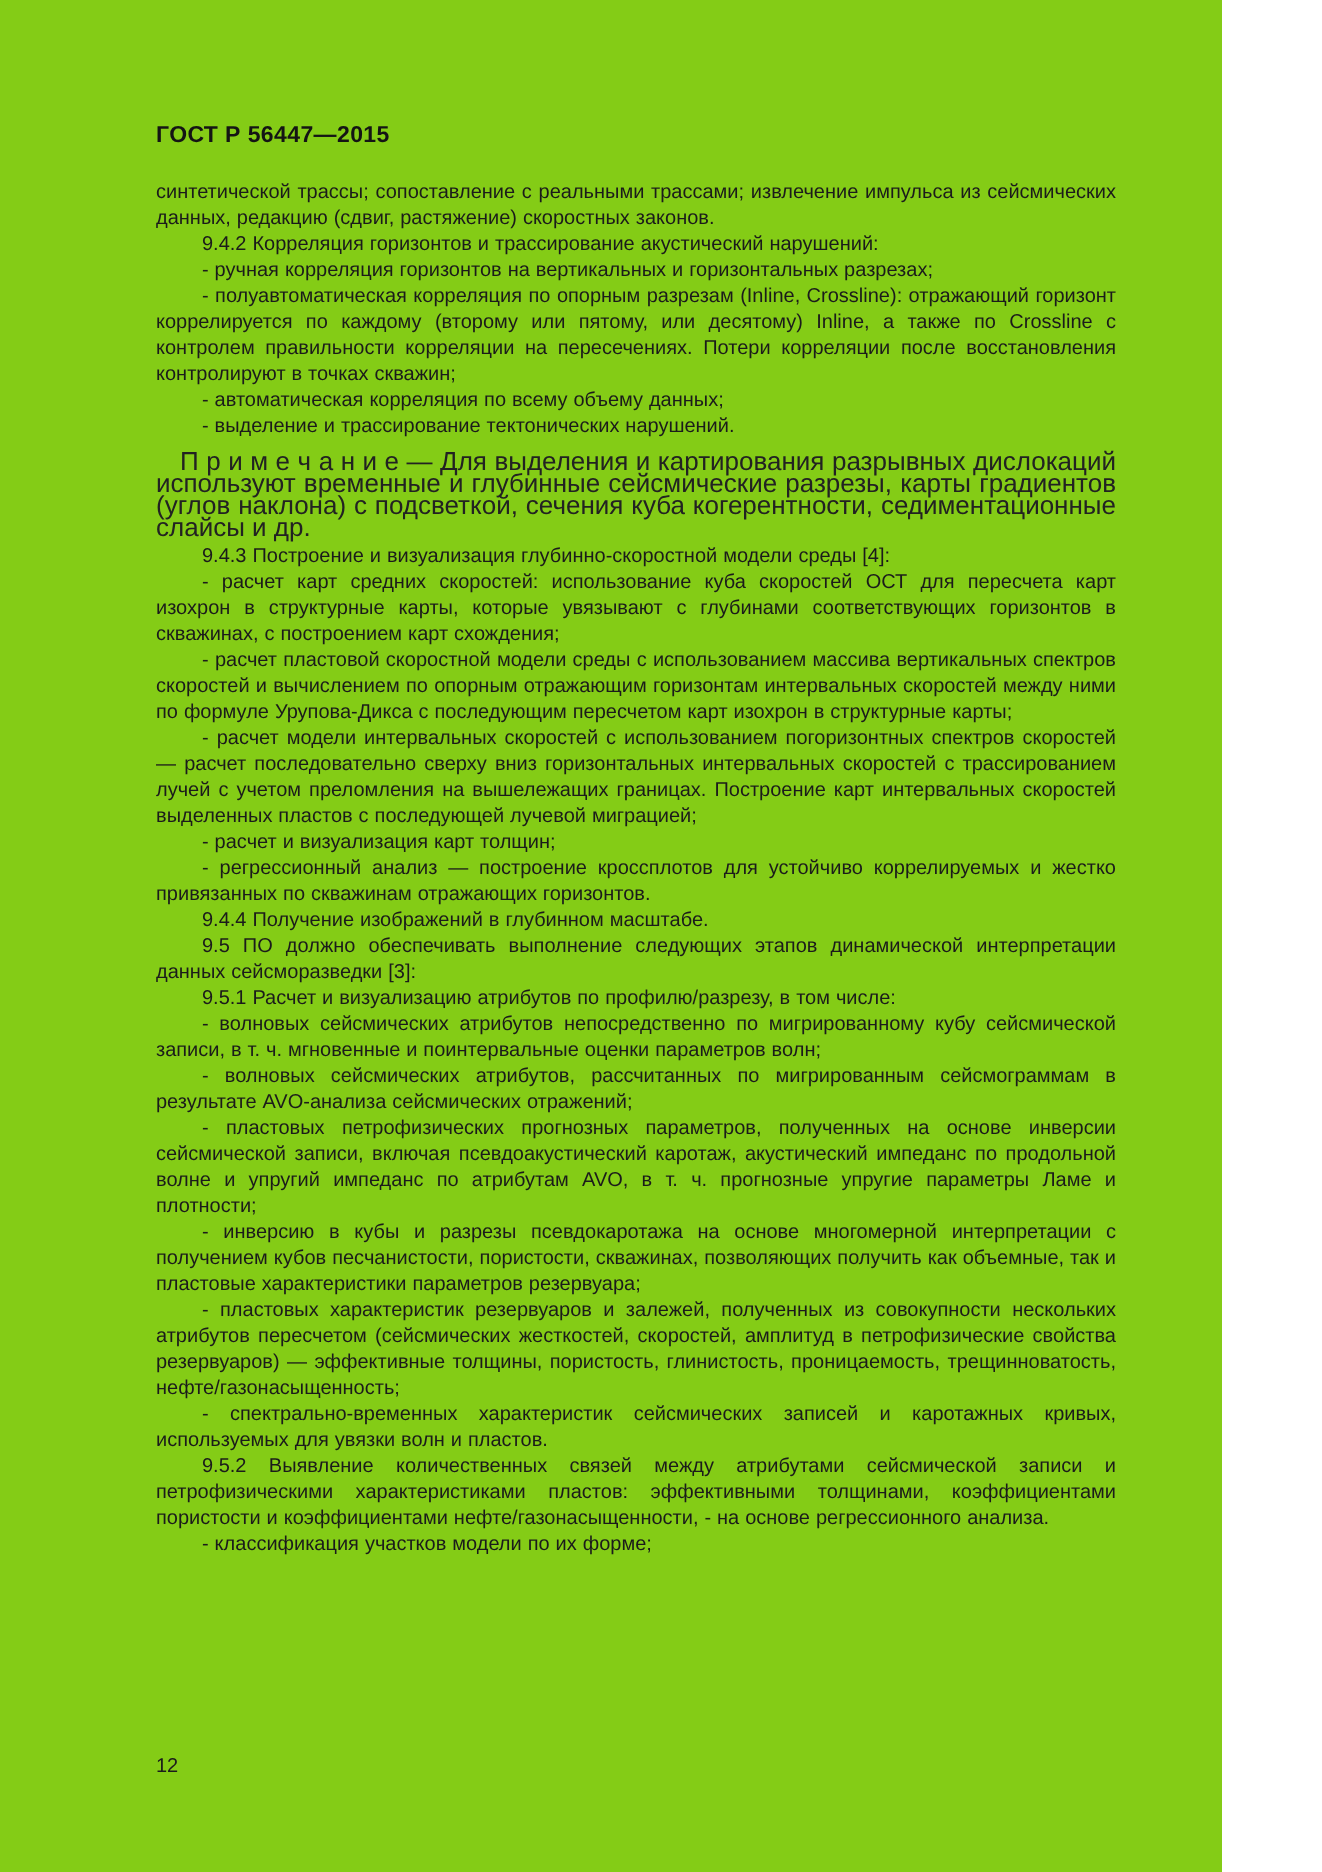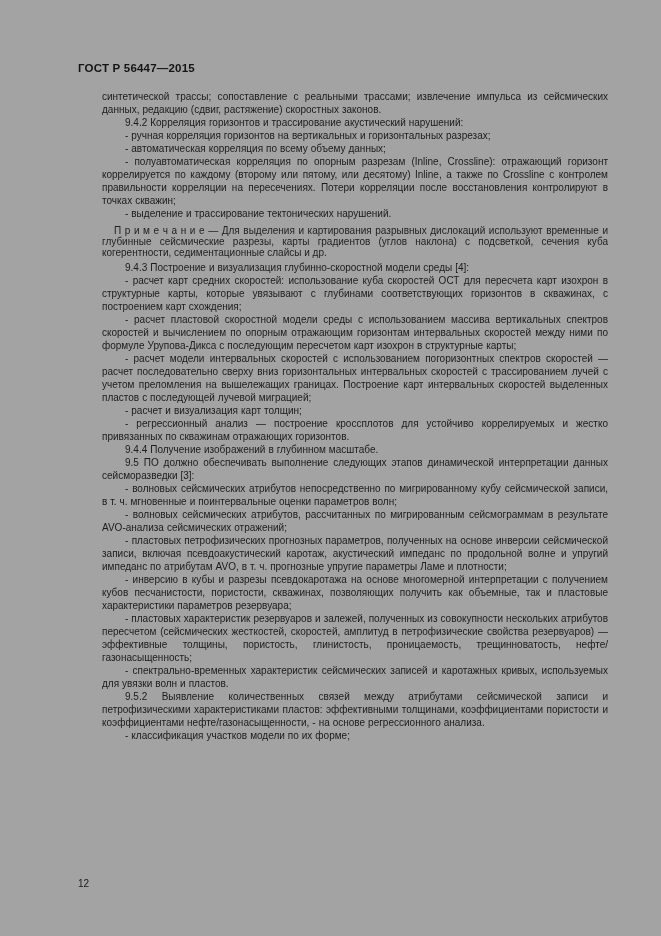--- a/index.html
+++ b/index.html
@@ -2,23 +2,23 @@
 <html lang="ru"><head>
 <meta charset="utf-8">
 <style>
   html, body {
     margin: 0;
     padding: 0;
     background: #ffffff;
   }
   .page {
     position: relative;
-    width: 661px;
+    width: 611px;
     height: 936px;
-    background: #a3a3a3;
+    background: #84cc16;
     color: #1b1b1b;
     font-family: "Liberation Sans", "DejaVu Sans", sans-serif;
     overflow: hidden;
     box-sizing: border-box;
   }
   .doc-header {
     position: absolute;
     top: 62px;
     left: 78px;
     right: 53px;
@@ -26,36 +26,35 @@
     font-weight: bold;
     letter-spacing: 0.2px;
     color: #141414;
   }
   .doc-body {
     position: absolute;
     top: 90px;
     left: 78px;
     right: 53px;
     text-align: justify;
-    margin-left: 24px;
   }
   .para {
     margin: 0;
     font-size: 10px;
     line-height: 13px;
     text-indent: 23px;
     text-align: justify;
     word-spacing: 0.2px;
   }
   .para.first {
     text-indent: 0;
   }
   .note {
     margin: 5px 0 3px 0;
-    font-size: 10px;
+    font-size: 13px;
     line-height: 11px;
     text-indent: 12px;
     text-align: justify;
     color: #222222;
   }
   .doc-footer {
     position: absolute;
     left: 78px;
     bottom: 47px;
     font-size: 10px;
@@ -68,32 +67,33 @@
 <div class="page">
 
   <div class="doc-header">
     <span>ГОСТ Р 56447—2015</span>
   </div>
 
   <div class="doc-body">
     <p class="para first">синтетической трассы; сопоставление с реальными трассами; извлечение импульса из сейсмических данных, редакцию (сдвиг, растяжение) скоростных законов.</p>
     <p class="para">9.4.2 Корреляция горизонтов и трассирование акустический нарушений:</p>
     <p class="para">- ручная корреляция горизонтов на вертикальных и горизонтальных разрезах;</p>
+    <p class="para">- полуавтоматическая корреляция по опорным разрезам (Inline, Crossline): отражающий горизонт коррелируется по каждому (второму или пятому, или десятому) Inline, а также по Crossline с контролем правильности корреляции на пересечениях. Потери корреляции после восстановления контролируют в точках скважин;</p>
     <p class="para">- автоматическая корреляция по всему объему данных;</p>
-    <p class="para">- полуавтоматическая корреляция по опорным разрезам (Inline, Crossline): отражающий горизонт коррелируется по каждому (второму или пятому, или десятому) Inline, а также по Crossline с контролем правильности корреляции на пересечениях. Потери корреляции после восстановления контролируют в точках скважин;</p>
     <p class="para">- выделение и трассирование тектонических нарушений.</p>
     <p class="note">П р и м е ч а н и е — Для выделения и картирования разрывных дислокаций используют временные и глубинные сейсмические разрезы, карты градиентов (углов наклона) с подсветкой, сечения куба когерентности, седиментационные слайсы и др.</p>
     <p class="para">9.4.3 Построение и визуализация глубинно-скоростной модели среды [4]:</p>
     <p class="para">- расчет карт средних скоростей: использование куба скоростей ОСТ для пересчета карт изохрон в структурные карты, которые увязывают с глубинами соответствующих горизонтов в скважинах, с построением карт схождения;</p>
     <p class="para">- расчет пластовой скоростной модели среды с использованием массива вертикальных спектров скоростей и вычислением по опорным отражающим горизонтам интервальных скоростей между ними по формуле Урупова-Дикса с последующим пересчетом карт изохрон в структурные карты;</p>
     <p class="para">- расчет модели интервальных скоростей с использованием погоризонтных спектров скоростей — расчет последовательно сверху вниз горизонтальных интервальных скоростей с трассированием лучей с учетом преломления на вышележащих границах. Построение карт интервальных скоростей выделенных пластов с последующей лучевой миграцией;</p>
     <p class="para">- расчет и визуализация карт толщин;</p>
     <p class="para">- регрессионный анализ — построение кроссплотов для устойчиво коррелируемых и жестко привязанных по скважинам отражающих горизонтов.</p>
     <p class="para">9.4.4 Получение изображений в глубинном масштабе.</p>
     <p class="para">9.5 ПО должно обеспечивать выполнение следующих этапов динамической интерпретации данных сейсморазведки [3]:</p>
+    <p class="para">9.5.1 Расчет и визуализацию атрибутов по профилю/разрезу, в том числе:</p>
     <p class="para">- волновых сейсмических атрибутов непосредственно по мигрированному кубу сейсмической записи, в т. ч. мгновенные и поинтервальные оценки параметров волн;</p>
     <p class="para">- волновых сейсмических атрибутов, рассчитанных по мигрированным сейсмограммам в результате AVO-анализа сейсмических отражений;</p>
     <p class="para">- пластовых петрофизических прогнозных параметров, полученных на основе инверсии сейсмической записи, включая псевдоакустический каротаж, акустический импеданс по продольной волне и упругий импеданс по атрибутам AVO, в т. ч. прогнозные упругие параметры Ламе и плотности;</p>
     <p class="para">- инверсию в кубы и разрезы псевдокаротажа на основе многомерной интерпретации с получением кубов песчанистости, пористости, скважинах, позволяющих получить как объемные, так и пластовые характеристики параметров резервуара;</p>
     <p class="para">- пластовых характеристик резервуаров и залежей, полученных из совокупности нескольких атрибутов пересчетом (сейсмических жесткостей, скоростей, амплитуд в петрофизические свойства резервуаров) — эффективные толщины, пористость, глинистость, проницаемость, трещинноватость, нефте/газонасыщенность;</p>
     <p class="para">- спектрально-временных характеристик сейсмических записей и каротажных кривых, используемых для увязки волн и пластов.</p>
     <p class="para">9.5.2 Выявление количественных связей между атрибутами сейсмической записи и петрофизическими характеристиками пластов: эффективными толщинами, коэффициентами пористости и коэффициентами нефте/газонасыщенности, - на основе регрессионного анализа.</p>
     <p class="para">- классификация участков модели по их форме;</p>
   </div>
 

